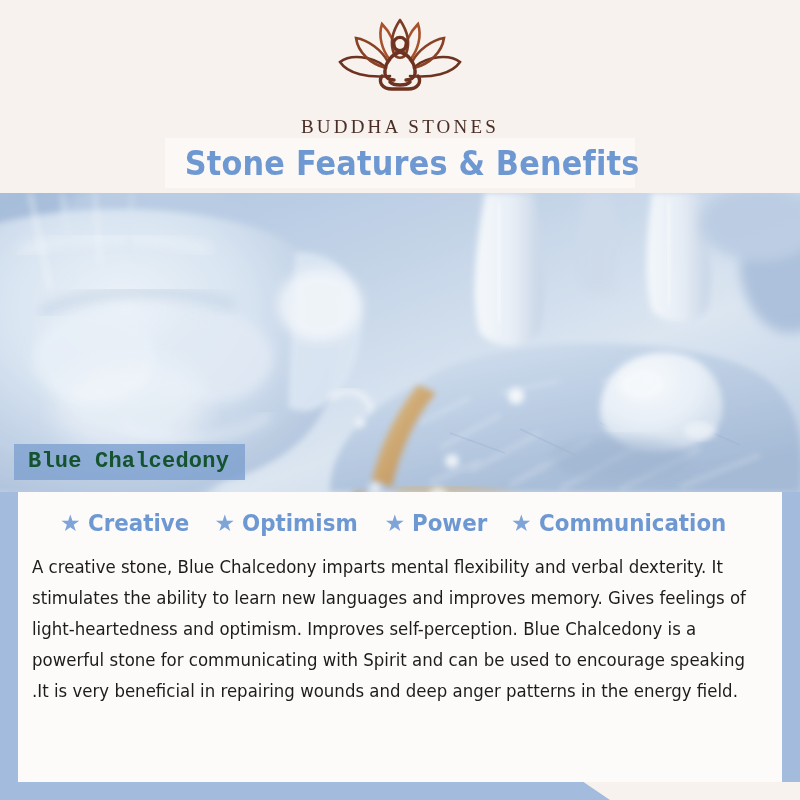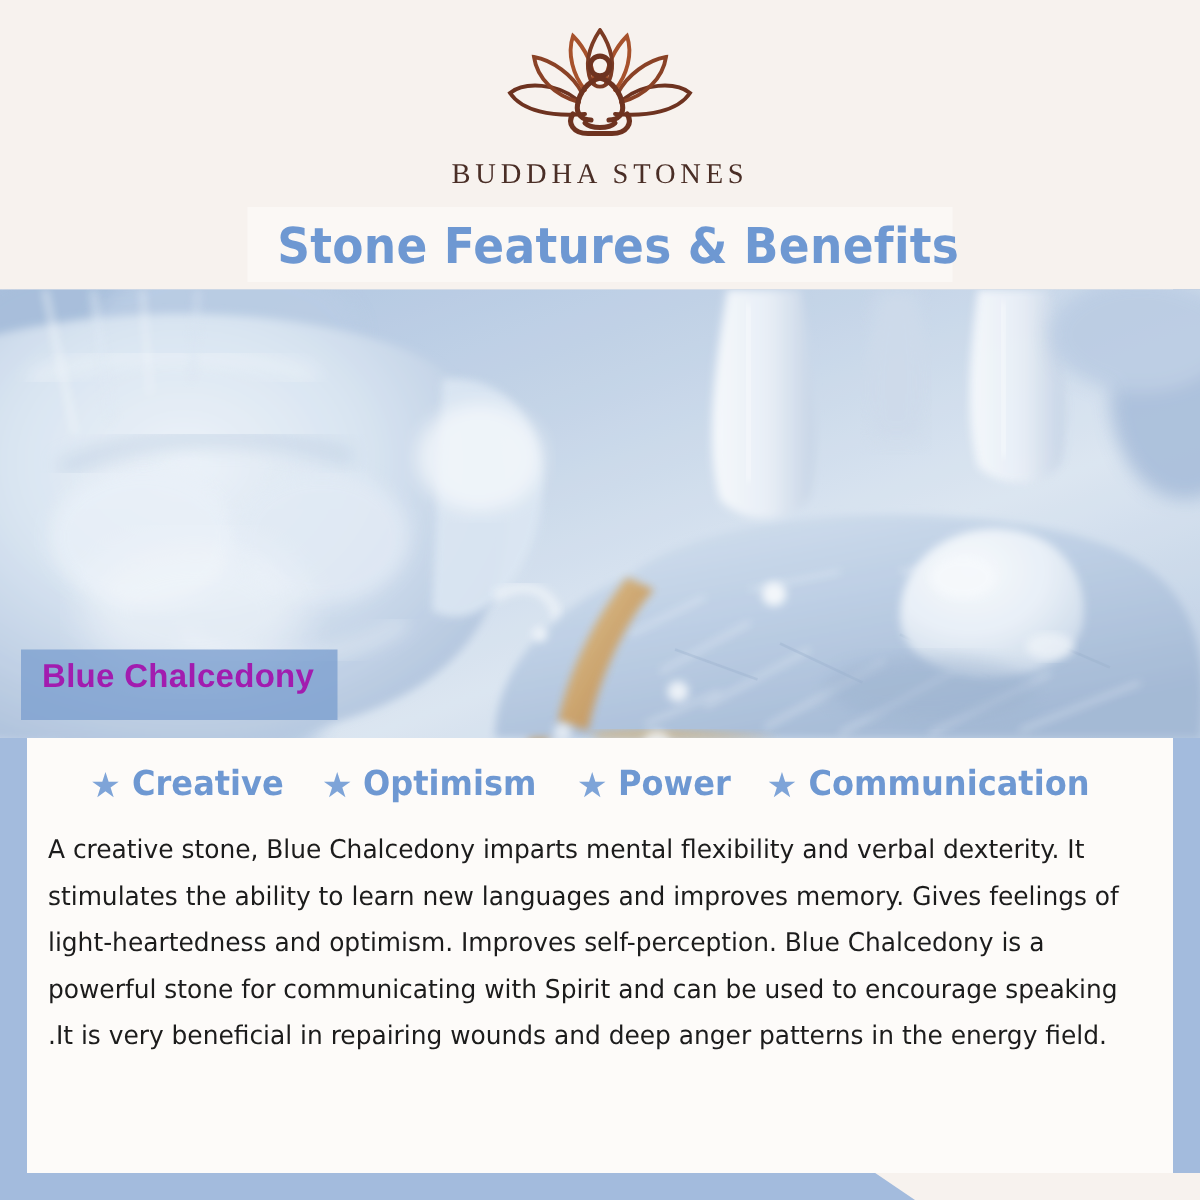--- a/index.html
+++ b/index.html
@@ -85,21 +85,21 @@
     flex-direction: column;
     align-items: center;
     justify-content: flex-start;
   }
   .logo-mark {
     width: 132px;
     height: 80px;
     display: block;
   }
   .logo-text {
-    margin-top: 10px;
+    margin-top: 20px;
     font-family: "Liberation Serif", serif;
     font-size: 19px;
     letter-spacing: 3.2px;
     color: #4a2e26;
     font-weight: 400;
   }
 
   .title-banner {
     position: absolute;
     left: 165px;
@@ -130,24 +130,24 @@
     height: 299px;
     overflow: hidden;
     background: #b9c9e0;
   }
   .photo svg { display: block; }
 
   .photo-caption {
     position: absolute;
     left: 14px;
     bottom: 12px;
-    padding: 5px 16px 16px 14px;
+    padding: 5px 16px 6px 14px;
     background: rgba(125, 160, 208, 0.80);
-    color: #a21caf;
-    font-family: Liberation Sans, sans-serif;
+    color: #14532d;
+    font-family: Liberation Mono, monospace;
     font-size: 22px;
     font-weight: bold;
     letter-spacing: 0.2px;
     white-space: nowrap;
   }
 
   
   .content {
     position: absolute;
     top: 492px;

